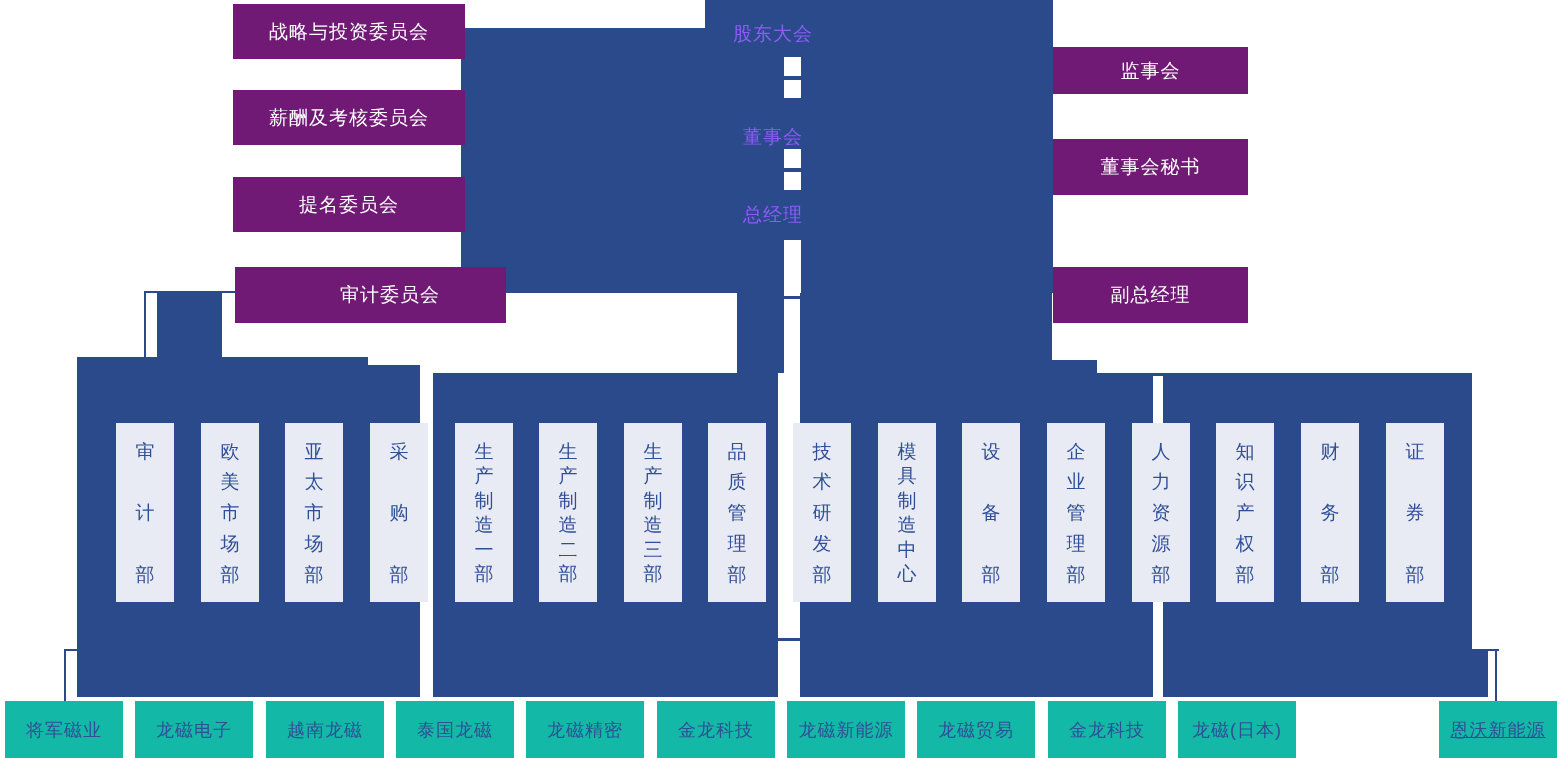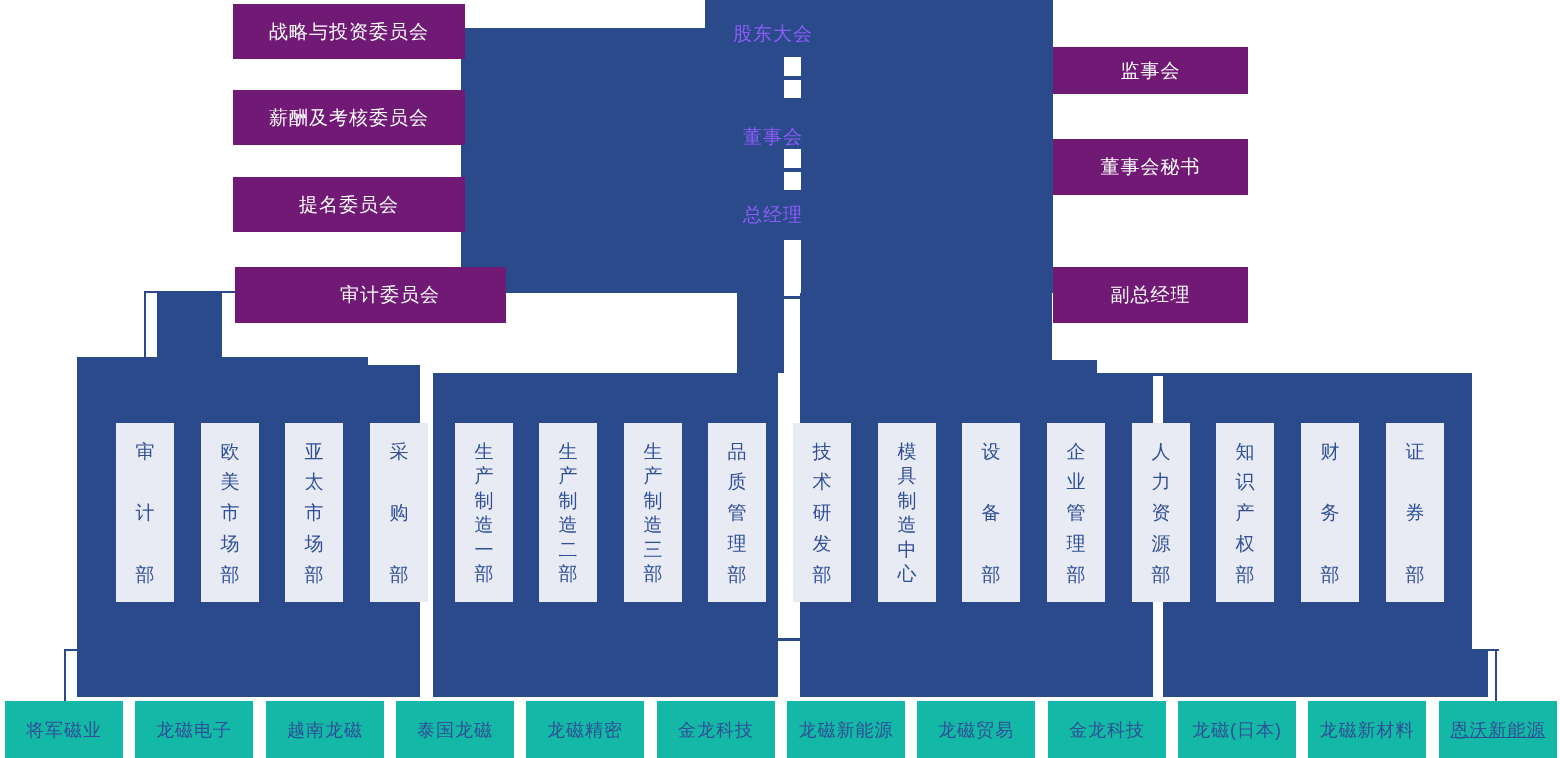--- a/index.html
+++ b/index.html
@@ -253,20 +253,17 @@
     </div>
   <div class="sub" style="left:917px;">
       <span>龙磁贸易</span>
     </div>
   <div class="sub" style="left:1048px;">
       <span>金龙科技</span>
     </div>
   <div class="sub" style="left:1178px;">
       <span>龙磁(日本)</span>
     </div>
-  <div class="sub" style="left:1308px;">
-      <span>龙磁新材料</span>
-    </div>
   <div class="sub" style="left:1439px;text-decoration:underline;">
       <span>恩沃新能源</span>
     </div>
 
 </div>
 
 </body></html>

